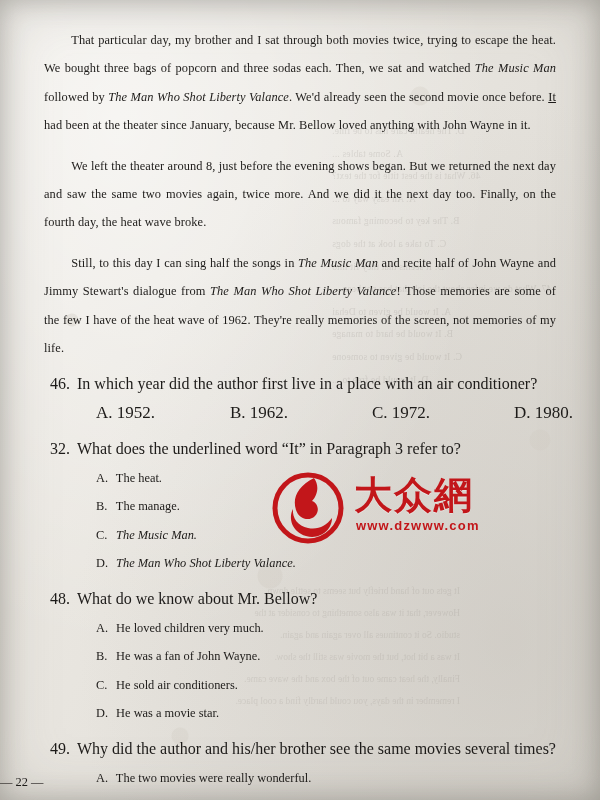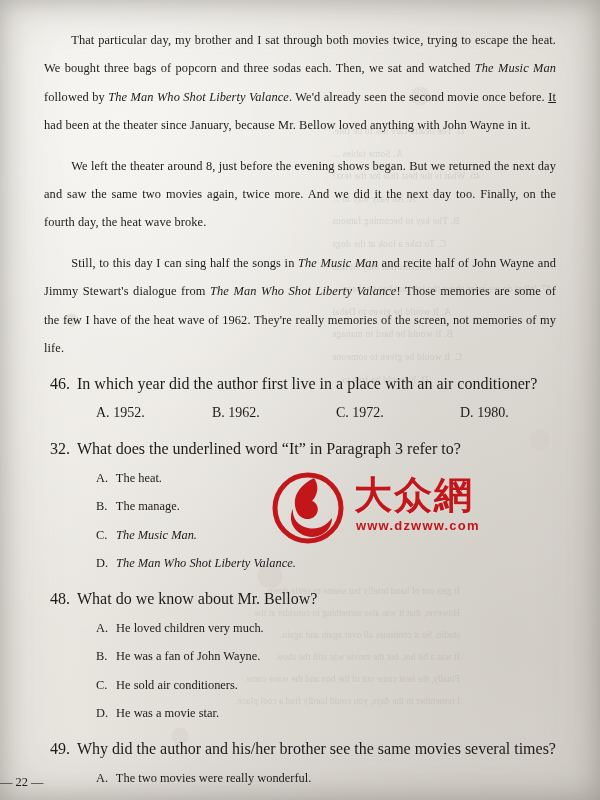--- a/index.html
+++ b/index.html
@@ -90,24 +90,25 @@
   }
   .qnum {
     width: 26px;
     flex: 0 0 26px;
     text-align: right;
     padding-right: 7px;
   }
   .qtext { flex: 1 1 auto; }
   .opts-inline {
     display: flex;
-    font-size: 14px;
+    font-size: 17px;
     line-height: 28.4px;
     color: #1d1b19;
     padding-left: 52px;
+    gap: 18px;
   }
   .opts-inline > span { flex: 0 0 auto; }
   .oi1 { width: 116px; }
   .oi2 { width: 124px; }
   .oi3 { width: 124px; }
   .opt {
     font-size: 12.4px;
     line-height: 28.4px;
     color: #1d1b19;
     padding-left: 52px;

